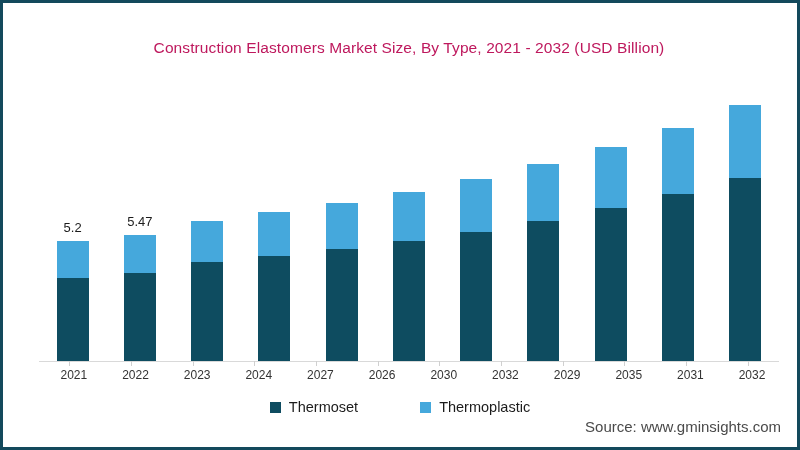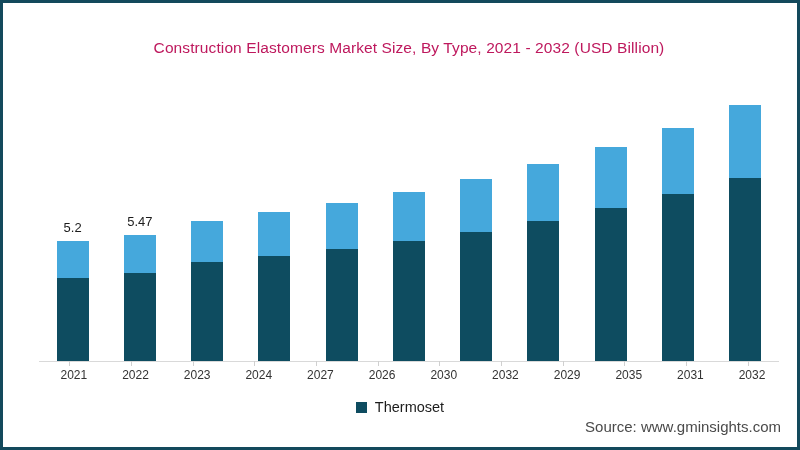--- a/index.html
+++ b/index.html
@@ -246,17 +246,21 @@
       <div class="x-label">2035</div>
       <div class="x-label">2031</div>
       <div class="x-label">2032</div>
     </div>
 
   <div id="legend">
       <div class="legend-item">
         <span class="legend-swatch" style="background: rgb(14, 76, 96);"></span>
         <span class="legend-label">Thermoset</span>
       </div>
+      <div class="legend-item">
+        <span class="legend-swatch" style="background: rgb(69, 168, 220);"></span>
+        <span class="legend-label">Thermoplastic</span>
+      </div>
     </div>
 
   <div id="source-note">Source: www.gminsights.com</div>
 
 </div>
 
 </body></html>

